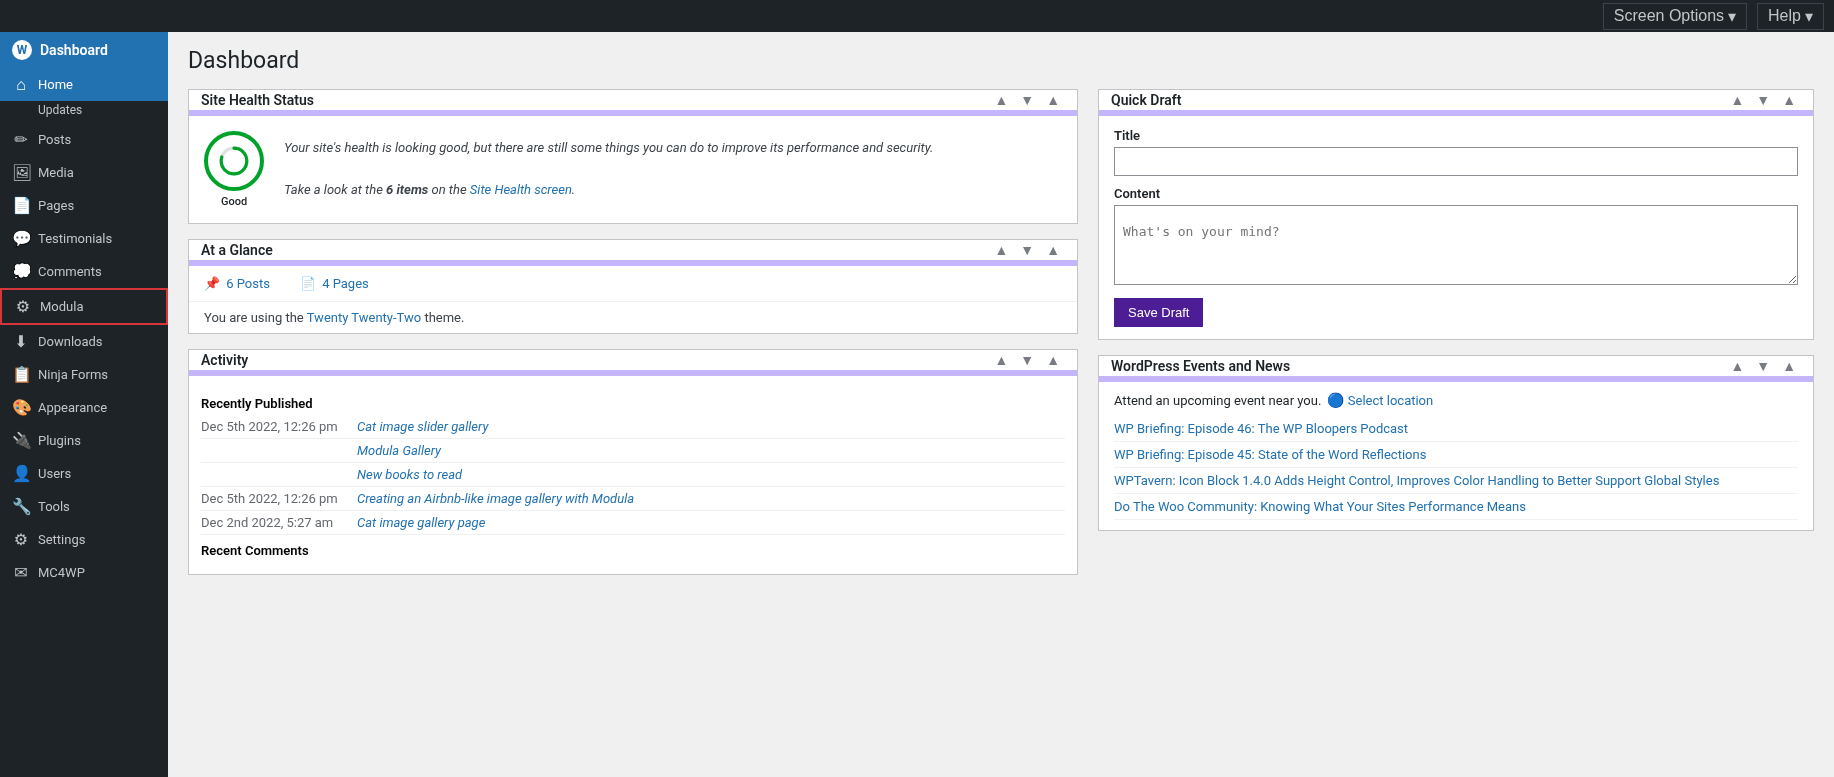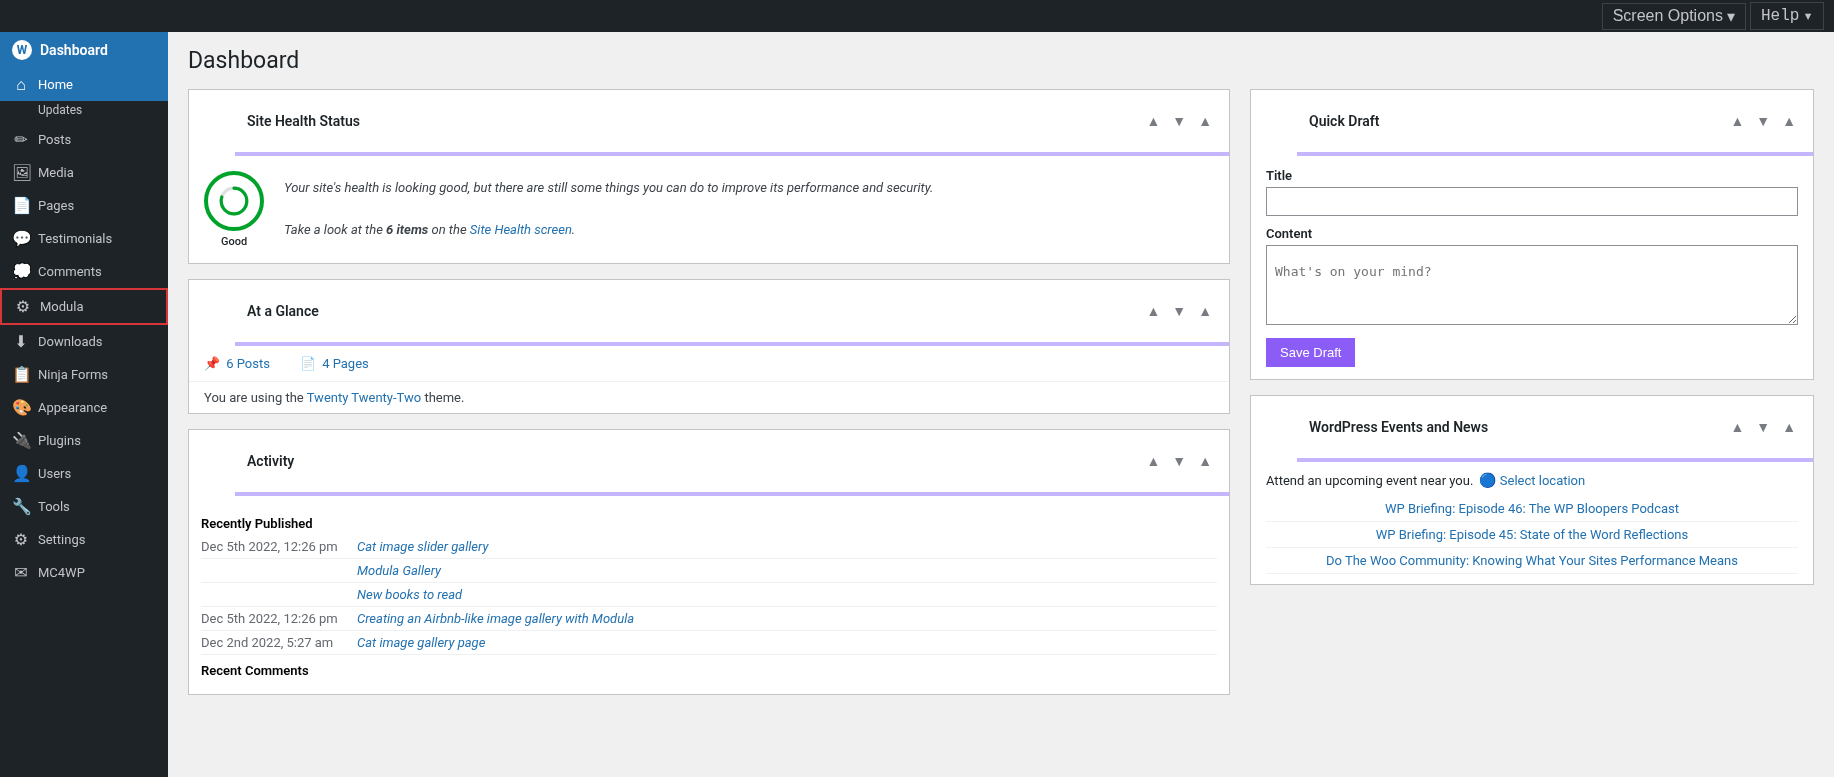--- a/index.html
+++ b/index.html
@@ -82,35 +82,34 @@
     .page-title {
       font-size: 23px;
       font-weight: 400;
       color: #1d2327;
       margin-bottom: 15px;
     }
 
     
     .columns { display: flex; gap: 20px; }
     .col-left { flex: 1; display: flex; flex-direction: column; gap: 15px; }
-    .col-right { width: 564px; flex-shrink: 0; display: flex; flex-direction: column; gap: 15px; }
+    .col-right { width: 716px; flex-shrink: 0; display: flex; flex-direction: column; gap: 15px; }
 
     
     .widget {
       background: white;
       border: 1px solid #c3c4c7;
     }
     .widget-header {
       background: white;
-      padding: 21px 12px;
-      border-bottom: 4px solid #c4b5fd;
+      padding: 0 12px;
+      border-bottom: 6px solid #c4b5fd;
       display: flex;
       align-items: center;
       justify-content: space-between;
-      margin-left: 46px;
     }
     .widget-title {
       font-size: 14px;
       font-weight: 600;
       color: #1d2327;
     }
     .widget-controls { display: flex; gap: 2px; }
     .widget-btn {
       background: none;
       border: none;
@@ -191,21 +190,21 @@
     }
     .form-textarea {
       width: 100%;
       padding: 18px 8px;
       border: 1px solid #8c8f94;
       font-size: 13px;
       height: 80px;
       resize: vertical;
     }
     .save-draft-btn {
-      background: #8b5cf6;
+      background: #4c1d95;
       color: white;
       border: none;
       padding: 7px 14px;
       font-size: 13px;
       cursor: pointer;
       margin-top: 10px;
     }
 
     
     .events-body { padding: 10px 15px; }
@@ -215,39 +214,38 @@
       border-left: 4px solid #2271b1;
       padding: 8px 12px;
       color: #1d2327;
       font-size: 13px;
       margin-bottom: 10px;
     }
     .no-events-box a { color: #2271b1; text-decoration: none; }
     .news-item {
       padding: 5px 0;
       border-bottom: 1px solid #f0f0f1;
-      text-align: center;
     }
     .news-item a { color: #2271b1; text-decoration: none; font-size: 13px; }
 
     
     ::-webkit-scrollbar { width: 6px; }
     ::-webkit-scrollbar-track { background: #f1f1f1; }
     ::-webkit-scrollbar-thumb { background: #c3c4c7; }
     .location-dot { color: #2271b1; font-size: 14px; }
   </style>
 </head>
 <body>
 
 <div class="top-bar">
   <button class="top-bar-btn">
     <span>Screen Options</span>
     <span>▾</span>
   </button>
-  <button class="top-bar-btn" style="margin-left:4px;font-family:Liberation Mono, monospace;">
+  <button class="top-bar-btn" style="margin-left:10px;">
     <span>Help</span>
     <span>▾</span>
   </button>
 </div>
 
 <div class="layout">
 
   <div class="sidebar">
     <div class="sidebar-logo">
       <div class="wp-icon">W</div>
@@ -460,20 +458,23 @@
                 <span>Select location</span>
               </a>
             </div>
             <div class="news-item">
               <a href="#">WP Briefing: Episode 46: The WP Bloopers Podcast</a>
             </div>
             <div class="news-item">
               <a href="#">WP Briefing: Episode 45: State of the Word Reflections</a>
             </div>
             <div class="news-item">
+              <a href="#">WPTavern: Icon Block 1.4.0 Adds Height Control, Improves Color Handling to Better Support Global Styles</a>
+            </div>
+            <div class="news-item">
               <a href="#">Do The Woo Community: Knowing What Your Sites Performance Means</a>
             </div>
           </div>
         </div>
 
       </div>
     </div>
   </div>
 </div>
 

